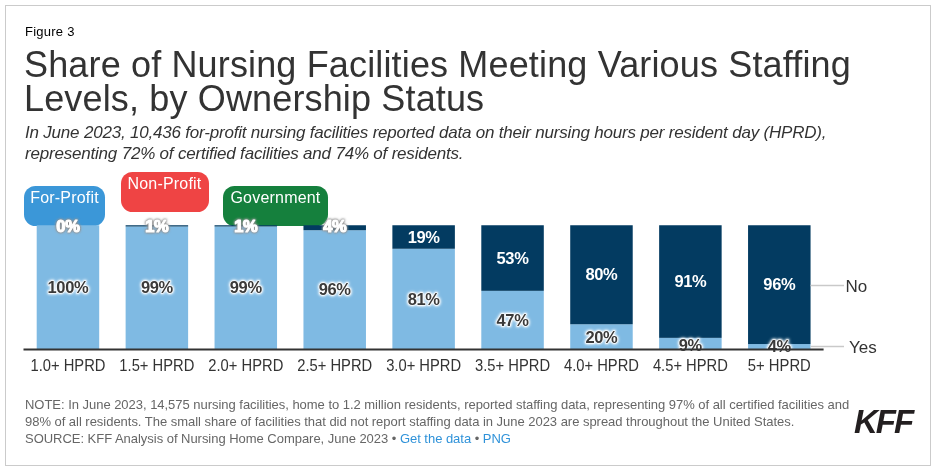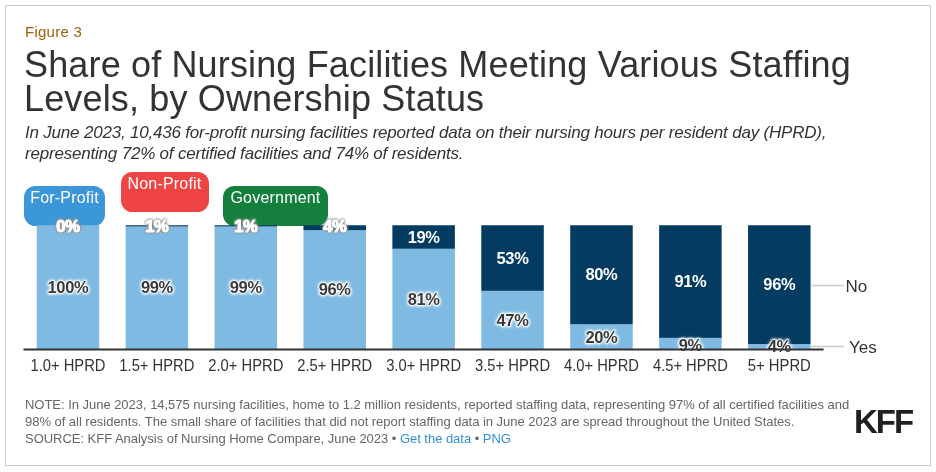--- a/index.html
+++ b/index.html
@@ -10,21 +10,21 @@
   .xlab{font:17px "Liberation Sans",sans-serif;fill:#333333;}
   .slab{font:17px "Liberation Sans",sans-serif;fill:#333333;}
   .tab{display:inline-block;height:40px;line-height:23px;text-align:center;border-radius:11.5px;
        color:#ffffff;font-size:16px;letter-spacing:0.2px;vertical-align:top;}
 </style>
 </head>
 <body>
 
 <div class="abs" style="left:5px;top:5px;width:924px;height:459px;border:1px solid #cbcbcb;background:#ffffff;"></div>
 
-<div class="abs" style="left:25px;top:23px;font-size:15px;line-height:18px;letter-spacing:0.25px;color:#a16207;">Figure 3</div>
+<div class="abs" style="left:25px;top:23px;font-size:13px;line-height:18px;letter-spacing:0.25px;color:#000000;">Figure 3</div>
 
 <div class="abs" style="left:24px;top:48.3px;width:860px;font-size:36px;line-height:34px;letter-spacing:0.15px;color:#333333;">Share of Nursing Facilities Meeting Various Staffing Levels, by Ownership Status</div>
 
 <div class="abs" style="left:25px;top:123px;width:920px;font-size:17px;line-height:20.5px;letter-spacing:-0.2px;font-style:italic;color:#333333;">In June 2023, 10,436 for-profit nursing facilities reported data on their nursing hours per resident day (HPRD),<br>representing 72% of certified facilities and 74% of residents.</div>
 
 <div class="tab abs" style="left:24px;top:186px;width:81px;background:#3b97d8;">For-Profit</div>
 
 <div class="tab abs" style="left:120.5px;top:172px;width:88px;background:#ef4444;">Non-Profit</div>
 
 <div class="tab abs" style="left:223px;top:186px;width:105px;background:#15803d;">Government</div>
@@ -156,13 +156,13 @@
     </g>
 
 <g>
       <line x1="810.5" y1="346.6" x2="844" y2="346.6" stroke="#c9c9c9" stroke-width="1.5"></line>
 <text class="slab" x="849" y="352.6">Yes</text>
     </g>
 </svg>
 
 <div class="abs" style="left:25px;top:396.3px;font-size:13px;line-height:17px;letter-spacing:-0.03px;color:#666666;">NOTE: In June 2023, 14,575 nursing facilities, home to 1.2 million residents, reported staffing data, representing 97% of all certified facilities and<br>98% of all residents. The small share of facilities that did not report staffing data in June 2023 are spread throughout the United States.<br>SOURCE: KFF Analysis of Nursing Home Compare, June 2023 • <span style="color:#2f92d9;">Get the data</span> • <span style="color:#2f92d9;">PNG</span></div>
 
-<div class="abs" style="left:854px;top:405px;font-size:33px;line-height:33px;font-weight:bold;letter-spacing:-2px;color:#231f20;">KFF</div>
+<div class="abs" style="left:854px;top:405px;font-size:33px;line-height:33px;font-weight:bold;letter-spacing:-2px;color:#231f20;font-style:italic;">KFF</div>
 
 </body></html>

